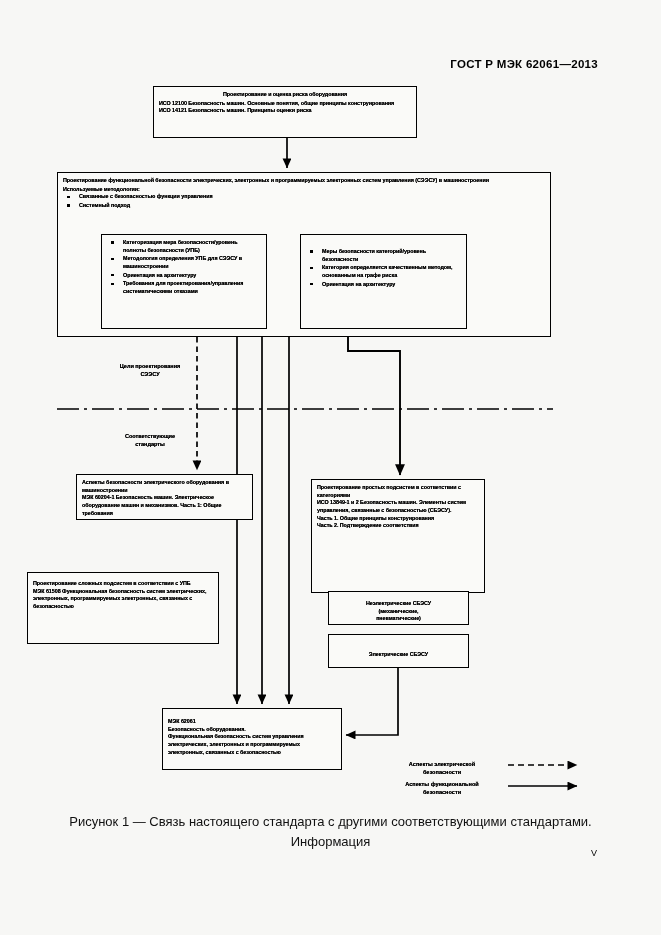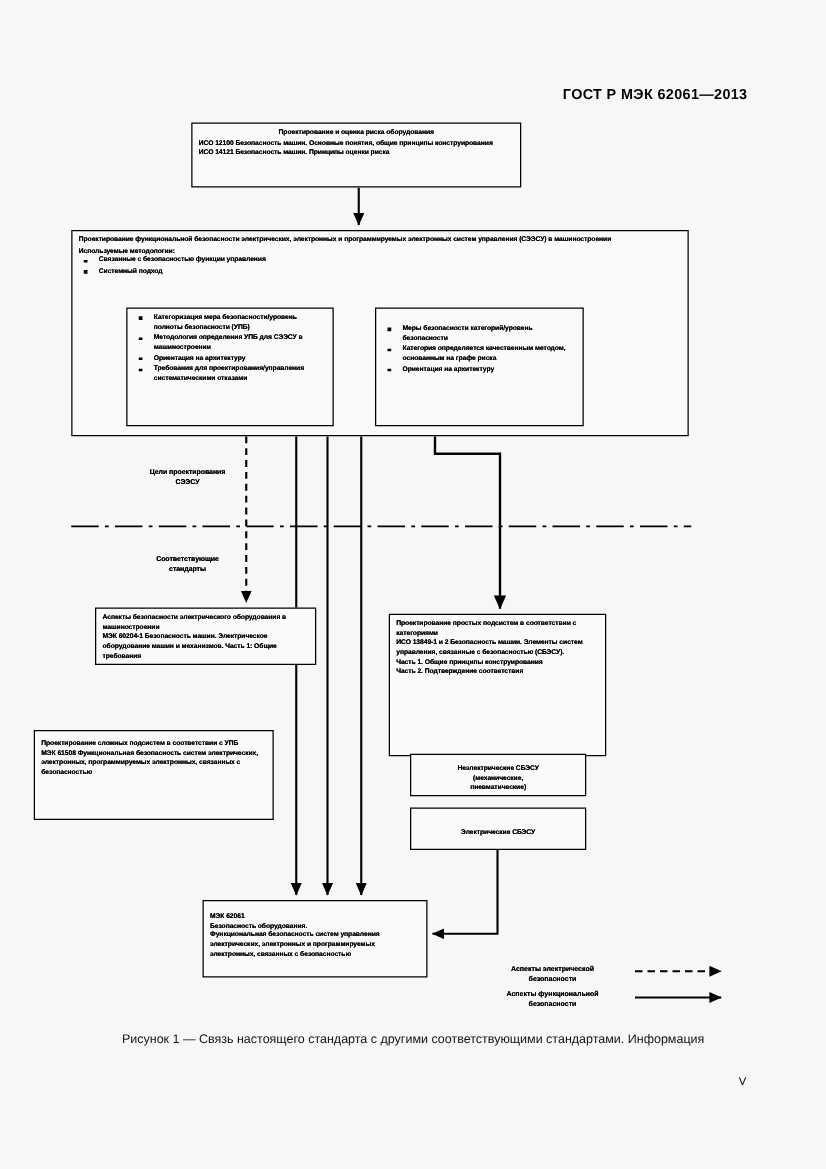--- a/index.html
+++ b/index.html
@@ -4,21 +4,21 @@
 <style>
   html,body{margin:0;padding:0;}
   body{
     width:661px;height:935px;
     background:#f7f7f5;
     font-family:"Liberation Sans", sans-serif;
     color:#000;
     position:relative;
     overflow:hidden;
   }
-  .page{position:absolute;inset:0;margin-top:12px;}
+  .page{position:absolute;inset:0;}
 
   
   .hdr{
     position:absolute;right:63px;top:58px;
     font-size:11.5px;font-weight:bold;letter-spacing:.3px;
     white-space:nowrap;
   }
 
   
   .box{
@@ -79,21 +79,21 @@
   svg.conn{position:absolute;left:0;top:0;width:661px;height:935px;overflow:visible;}
 
   
   .lg{position:absolute;font-size:5.6px;font-weight:bold;text-align:center;line-height:1.45;}
   #lg-t1{left:393px;top:760px;width:98px;}
   #lg-t2{left:393px;top:780px;width:98px;}
 
   
   #cap{
     position:absolute;left:60px;top:812px;width:541px;
-    font-size:10px;line-height:1.55;text-align:center;color:#111;
+    font-size:13px;line-height:1.55;text-align:center;color:#111;
   }
 
   
   #folio{position:absolute;right:64px;top:848px;font-size:9px;}
 </style>
 </head>
 <body>
 
 <div class="page">
 

